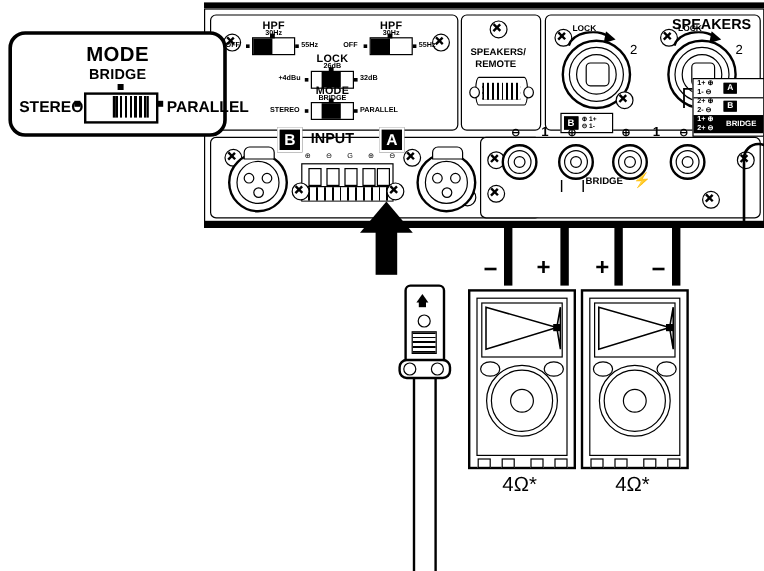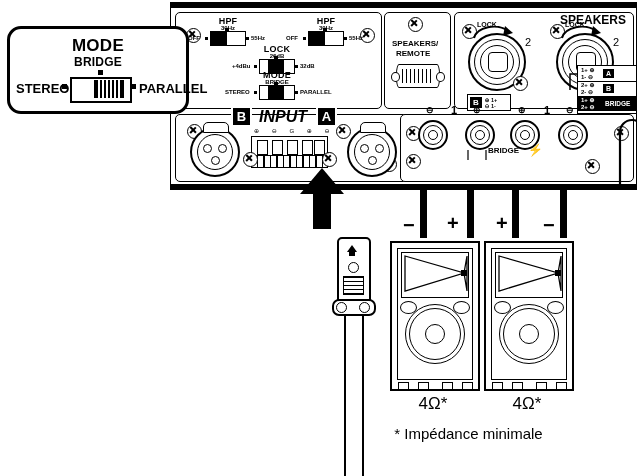--- a/index.html
+++ b/index.html
@@ -249,21 +249,21 @@
       <span class="tag">B</span>
     </div>
     <div class="row last" style="top:30px;height:15px;">
       <span class="pins">1+ ⊕<br>2+ ⊖</span>
       <span class="tag">BRIDGE</span>
     </div>
   </div>
 
   <div class="sect" style="left:5px;top:112px;width:274px;height:66px;"></div>
   <div class="ab-box" style="left:61px;top:104px;">B</div>
-  <div class="lbl" style="left:89px;top:107px;font-size:16px;font-weight:bold;font-style:italic;">INPUT</div>
+  <div class="lbl" style="left:89px;top:107px;font-size:12px;font-weight:bold;">INPUT</div>
   <div class="ab-box" style="left:146px;top:104px;">A</div>
 
   <div class="screw" style="left:17px;top:122px;"></div>
   <div class="screw" style="left:47px;top:155px;"></div>
   <div class="xlr" style="left:20px;top:125px;">
     <div class="tab"></div>
       <div class="in"></div>
     <div class="p" style="left:11px;top:15px;"></div>
     <div class="p" style="left:26px;top:15px;"></div>
     <div class="p" style="left:19px;top:27px;"></div>
@@ -396,14 +396,13 @@
   <div class="woof" style="left:8px;top:58px;width:15px;height:11px;"></div>
   <div class="woof" style="left:61px;top:58px;width:15px;height:11px;"></div>
   <div class="foot" style="left:6px;"></div>
   <div class="foot" style="left:26px;"></div>
   <div class="foot" style="left:50px;"></div>
   <div class="foot" style="left:70px;"></div>
 </div>
 <div class="ohm" style="left:484px;top:394px;width:86px;">4Ω*</div>
 
 <div class="foot-note">
-  <div>* Impédance minimale</div>
 </div>
 
 </body></html>

